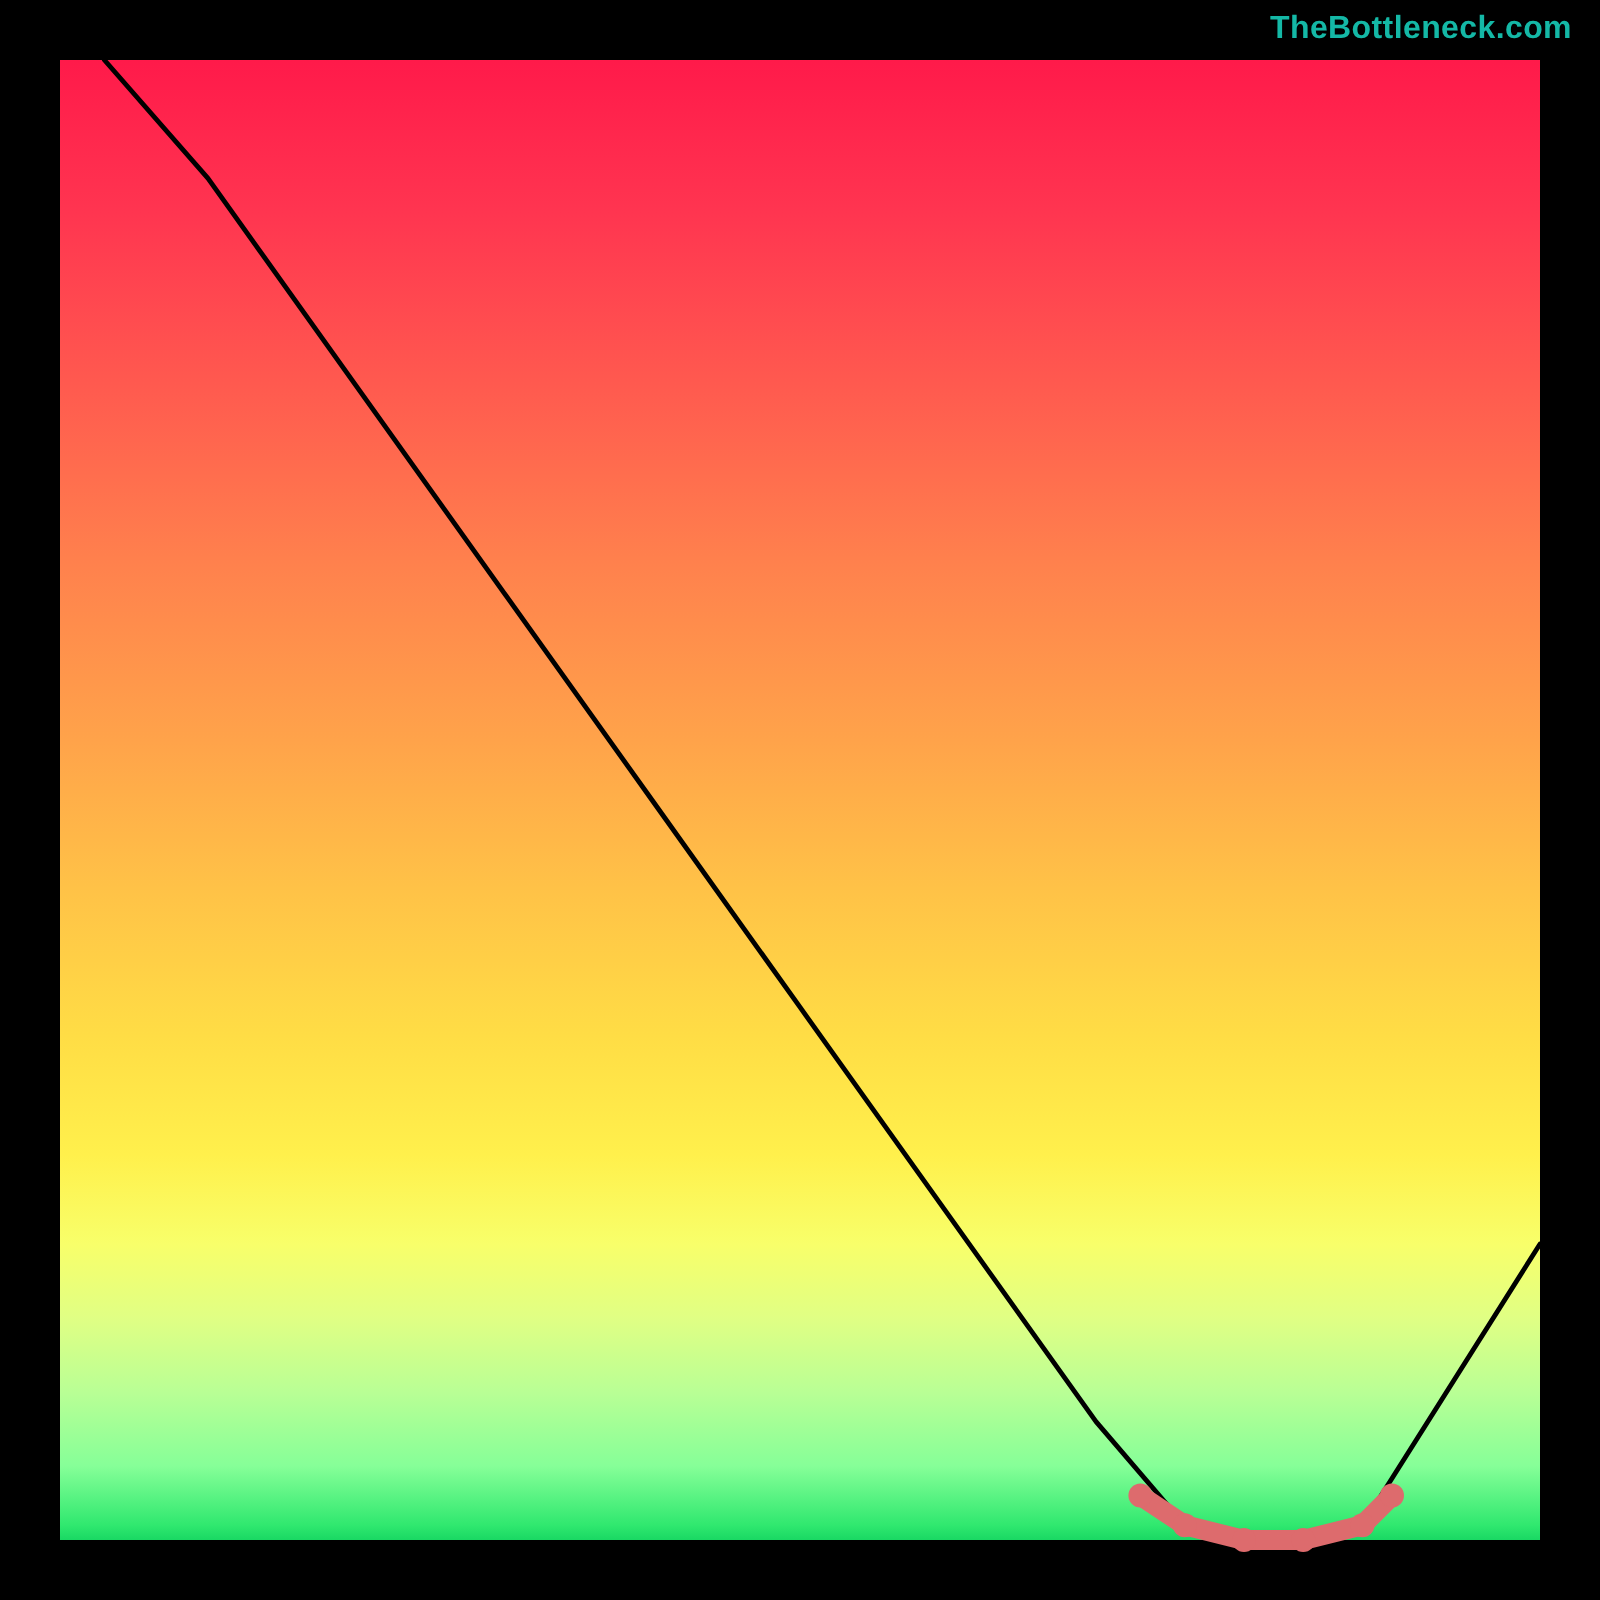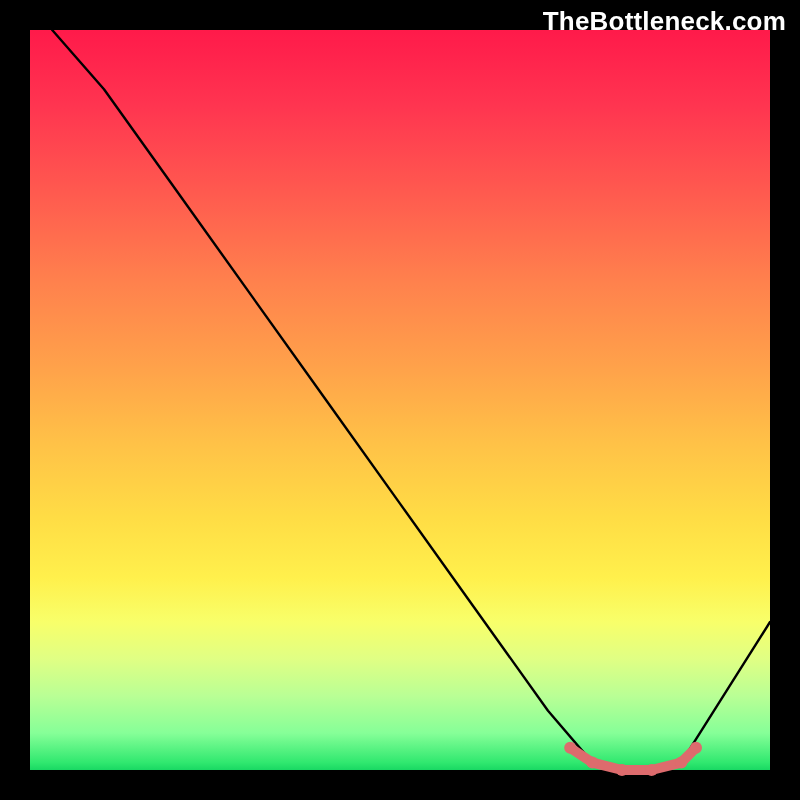--- a/index.html
+++ b/index.html
@@ -16,22 +16,22 @@
     left: 0;
     top: 0;
     width: 800px;
     height: 800px;
     background: #000;
   }
   .watermark {
     position: absolute;
     top: 6px;
     right: 14px;
-    color: #ffffff;
-    font-size: 26px;
+    color: #14b8a6;
+    font-size: 16px;
     font-weight: 600;
     letter-spacing: 0.2px;
   }
   .plot {
     position: absolute;
     left: 30px;
     top: 30px;
     width: 740px;
     height: 740px;
   }

